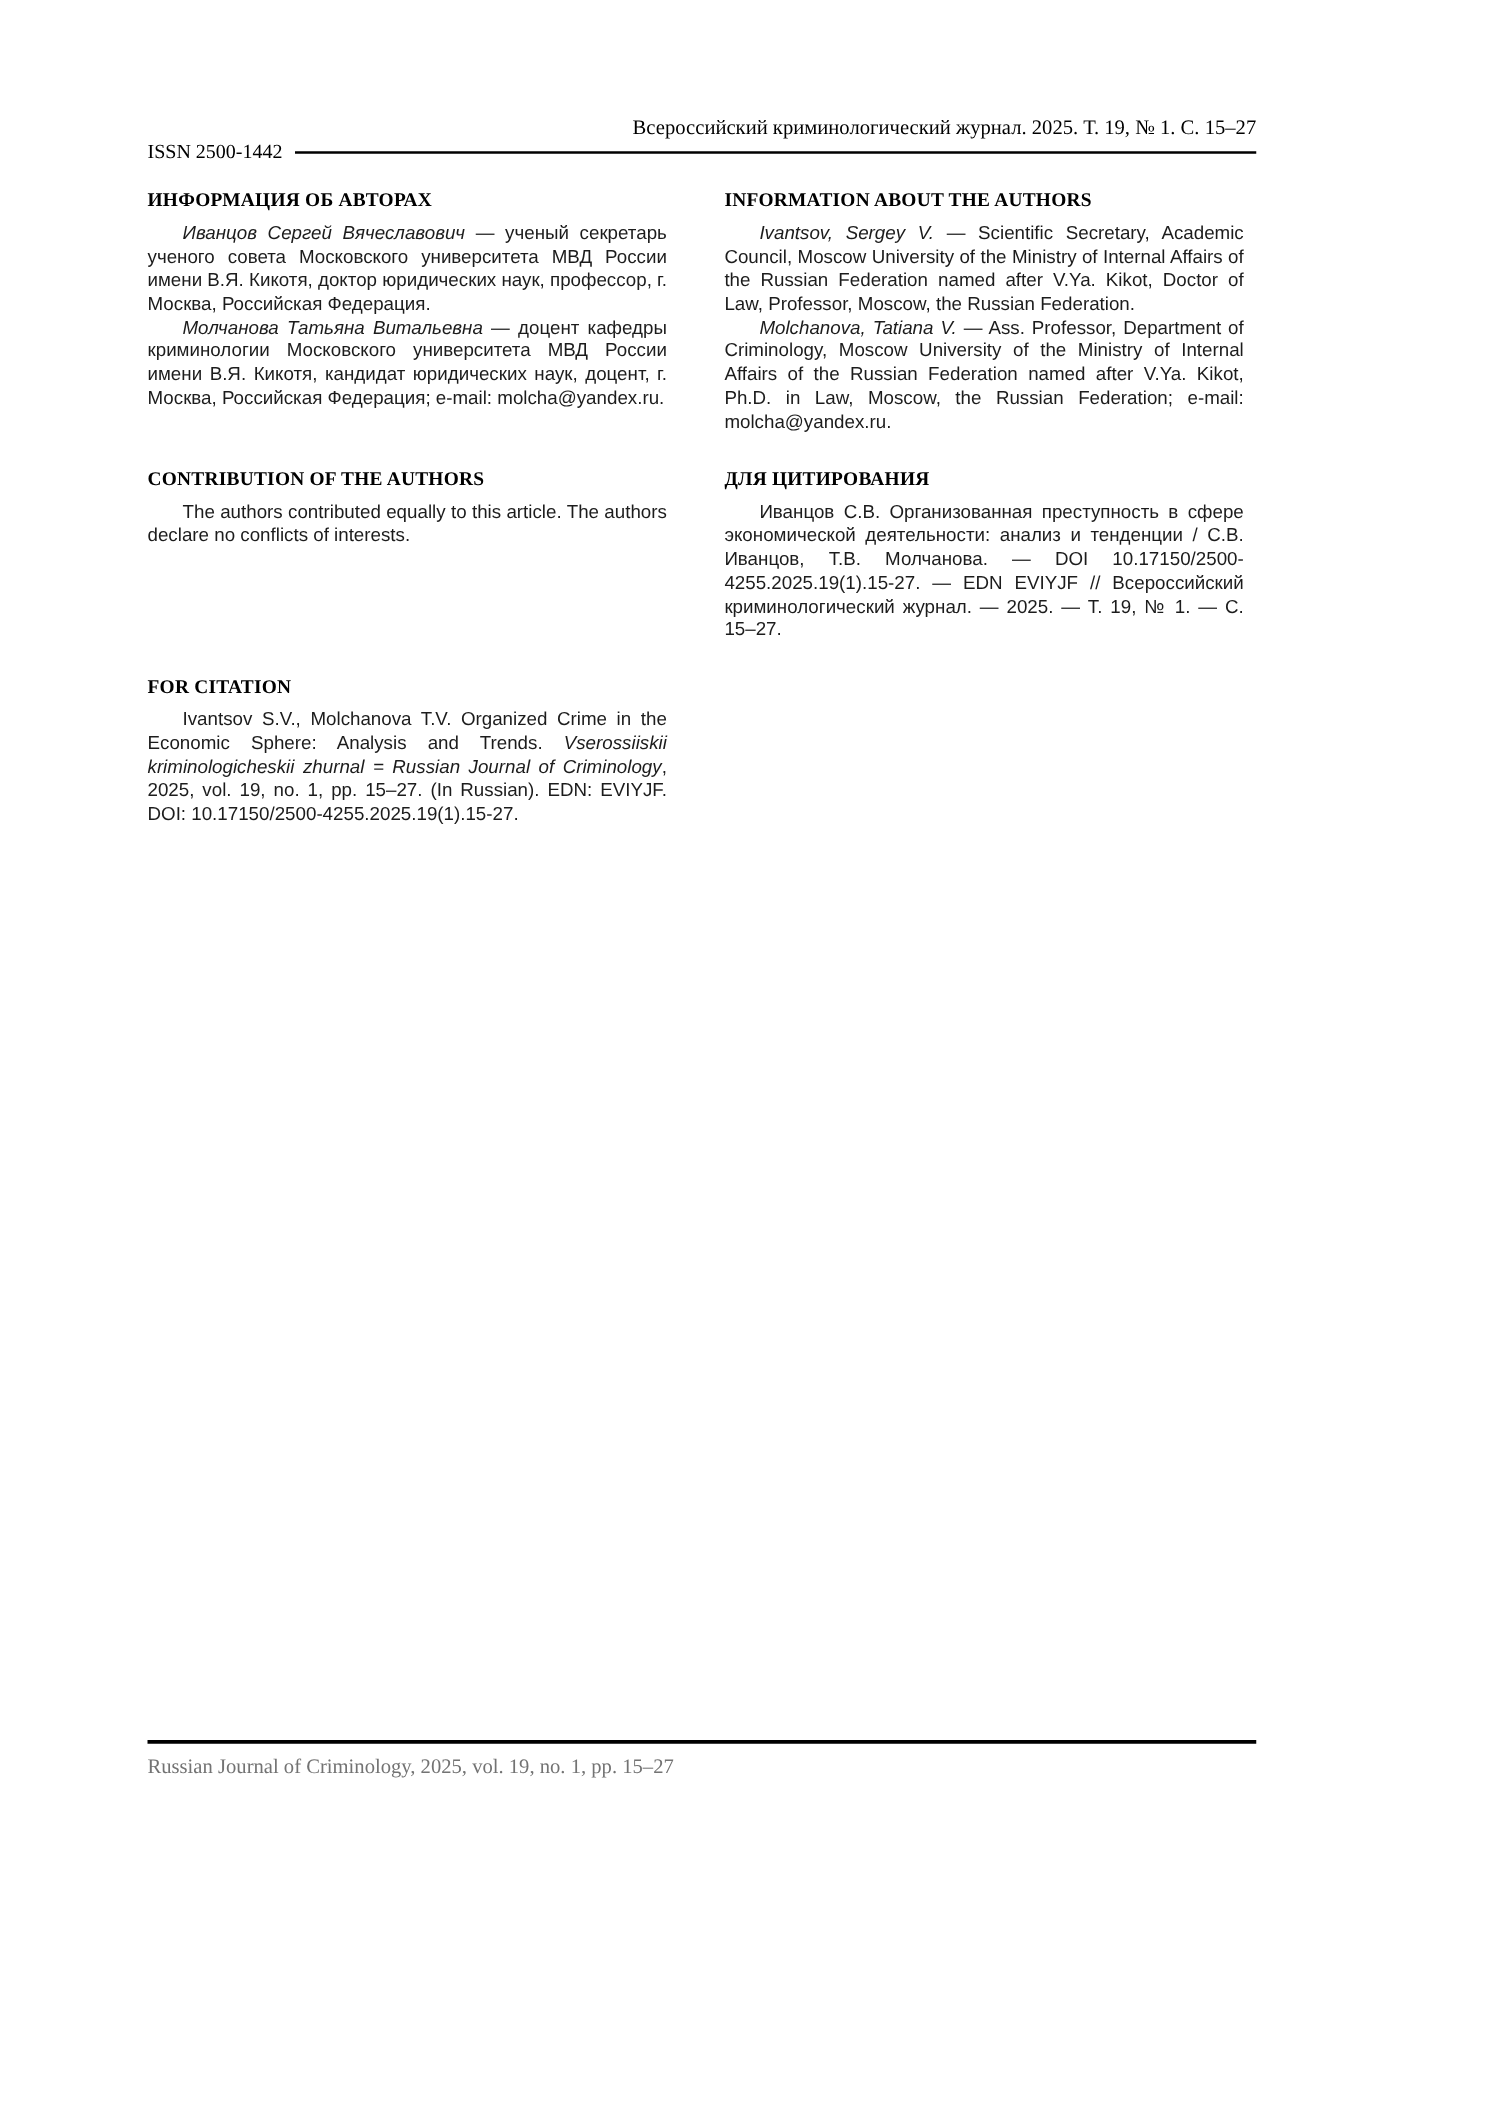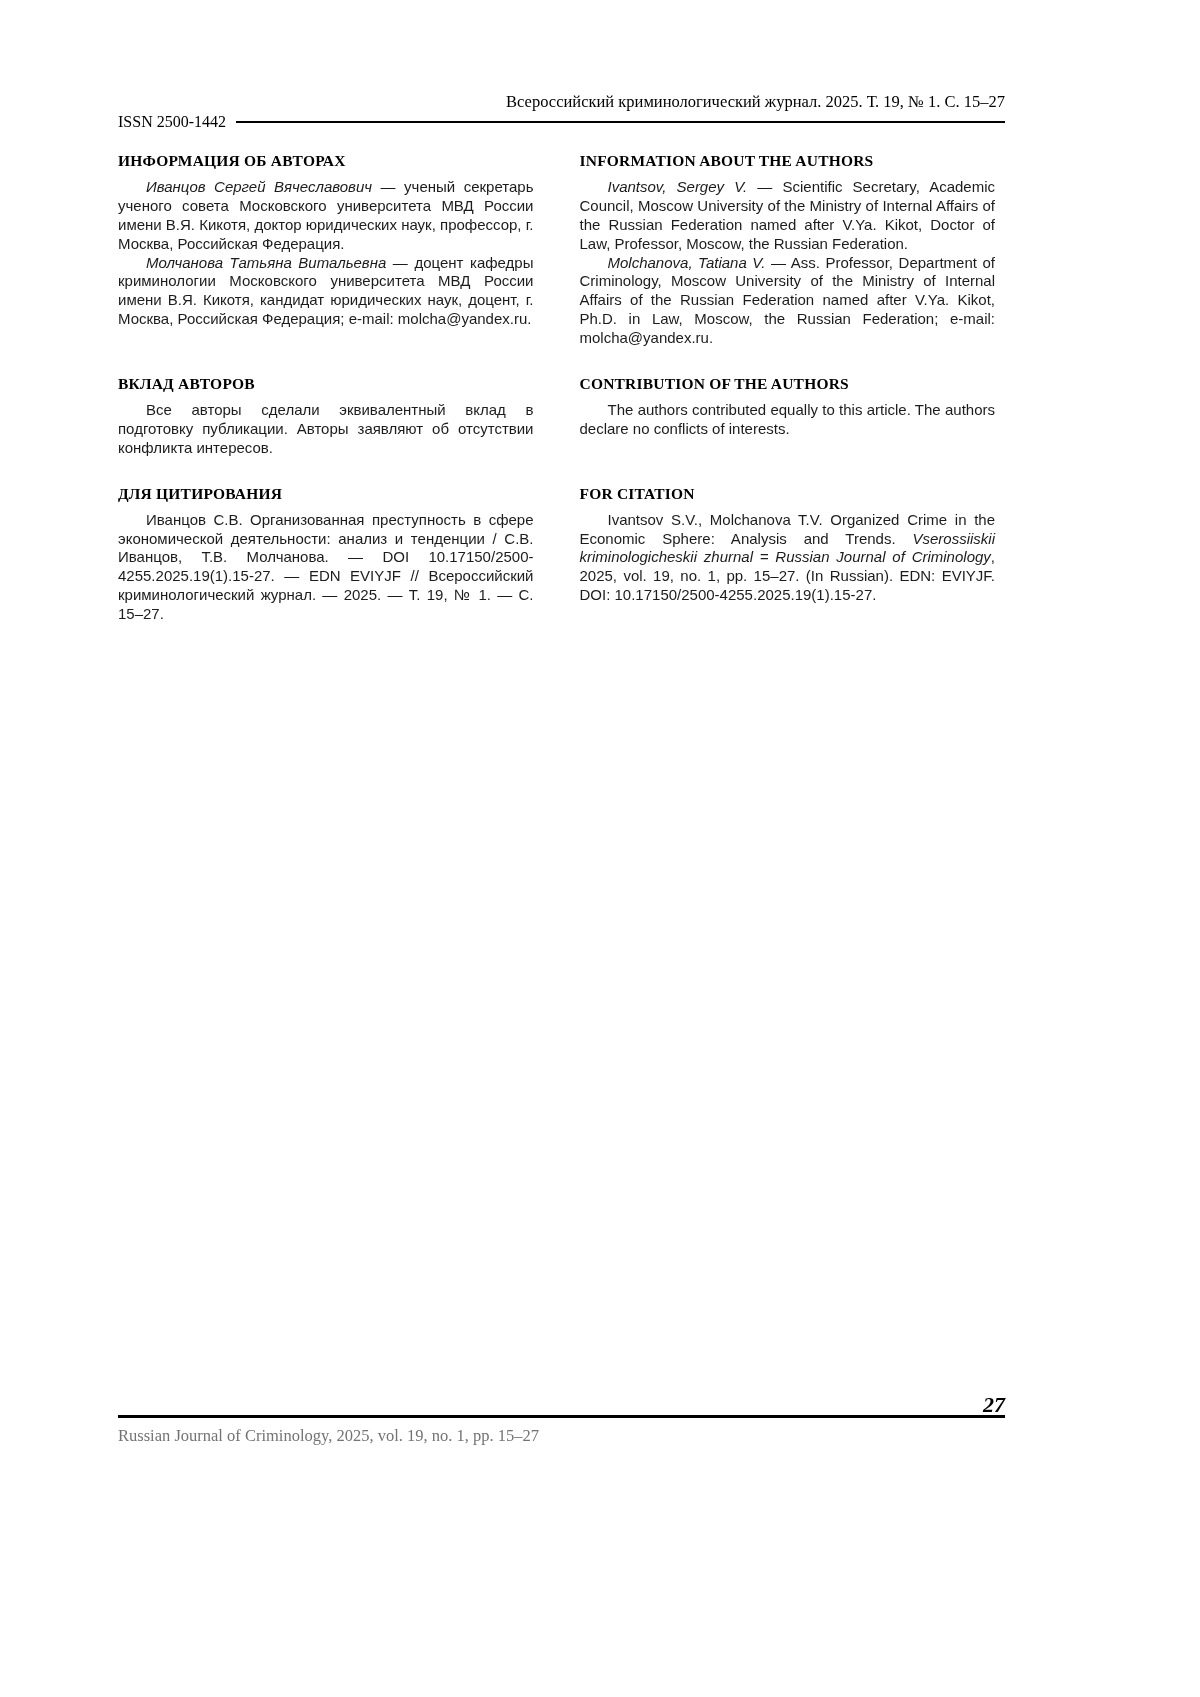--- a/index.html
+++ b/index.html
@@ -125,41 +125,36 @@
       <p class="para"><span class="i">Иванцов Сергей Вячеславович</span><span> — ученый секретарь ученого совета Московского университета МВД России имени В.Я. Кикотя, доктор юридических наук, профессор, г. Москва, Российская Федерация.</span></p>
       <p class="para"><span class="i">Молчанова Татьяна Витальевна</span><span> — доцент кафедры криминологии Московского университета МВД России имени В.Я. Кикотя, кандидат юридических наук, доцент, г. Москва, Российская Федерация; e-mail: molcha@yandex.ru.</span></p>
     </section>
 
     <section>
       <h2 class="section-heading">INFORMATION ABOUT THE AUTHORS</h2>
       <p class="para"><span class="i">Ivantsov, Sergey V.</span><span> — Scientific Secretary, Academic Council, Moscow University of the Ministry of Internal Affairs of the Russian Federation named after V.Ya. Kikot, Doctor of Law, Professor, Moscow, the Russian Federation.</span></p>
       <p class="para"><span class="i">Molchanova, Tatiana V.</span><span> — Ass. Professor, Department of Criminology, Moscow University of the Ministry of Internal Affairs of the Russian Federation named after V.Ya. Kikot, Ph.D. in Law, Moscow, the Russian Federation; e-mail: molcha@yandex.ru.</span></p>
     </section>
 
-    <section>
-      <h2 class="section-heading">ВКЛАД АВТОРОВ</h2>
-      <p class="para"><span>Все авторы сделали эквивалентный вклад в подготовку публикации. Авторы заявляют об отсутствии конфликта интересов.</span></p>
-    </section>
 
     <section>
       <h2 class="section-heading">CONTRIBUTION OF THE AUTHORS</h2>
       <p class="para"><span>The authors contributed equally to this article. The authors declare no conflicts of interests.</span></p>
     </section>
 
     <section>
       <h2 class="section-heading">ДЛЯ ЦИТИРОВАНИЯ</h2>
       <p class="para"><span>Иванцов С.В. Организованная преступность в сфере экономической деятельности: анализ и тенденции / С.В. Иванцов, Т.В. Молчанова. — DOI 10.17150/2500-4255.2025.19(1).15-27. — EDN EVIYJF // Всероссийский криминологический журнал. — 2025. — Т. 19, № 1. — С. 15–27.</span></p>
     </section>
 
     <section>
       <h2 class="section-heading">FOR CITATION</h2>
       <p class="para"><span>Ivantsov S.V., Molchanova T.V. Organized Crime in the Economic Sphere: Analysis and Trends. </span><span class="i">Vserossiiskii kriminologicheskii zhurnal = Russian Journal of Criminology</span><span>, 2025, vol. 19, no. 1, pp. 15–27. (In Russian). EDN: EVIYJF. DOI: 10.17150/2500-4255.2025.19(1).15-27.</span></p>
     </section>
 
   </main>
 
   <footer class="page-footer">
-    <div class="page-number">27</div>
     <div class="footer-rule"></div>
     <div class="footer-ref">Russian Journal of Criminology, 2025, vol. 19, no. 1, pp. 15–27</div>
   </footer>
 
 </div>
 
 </body></html>

